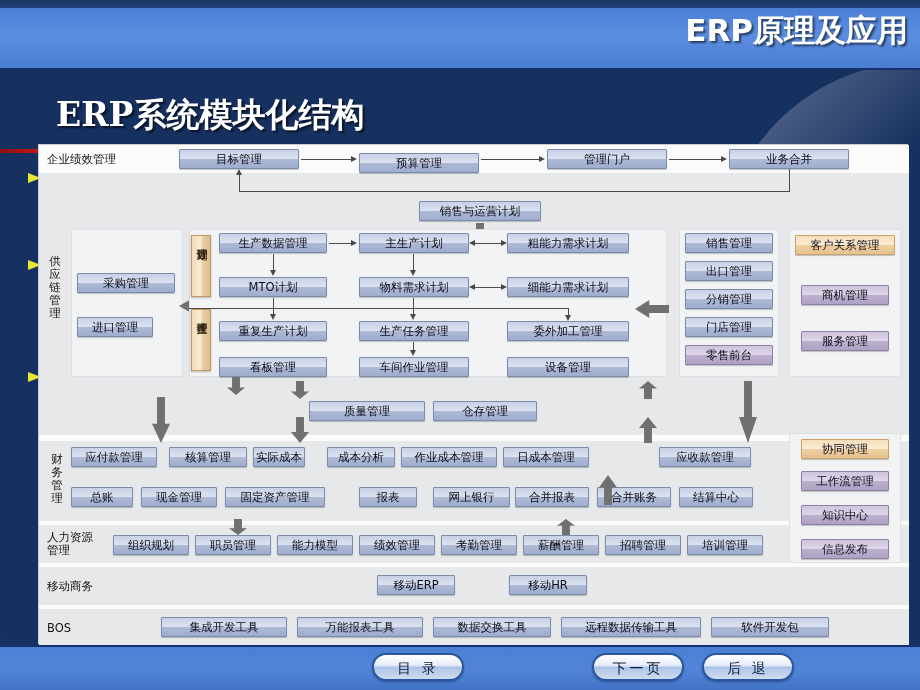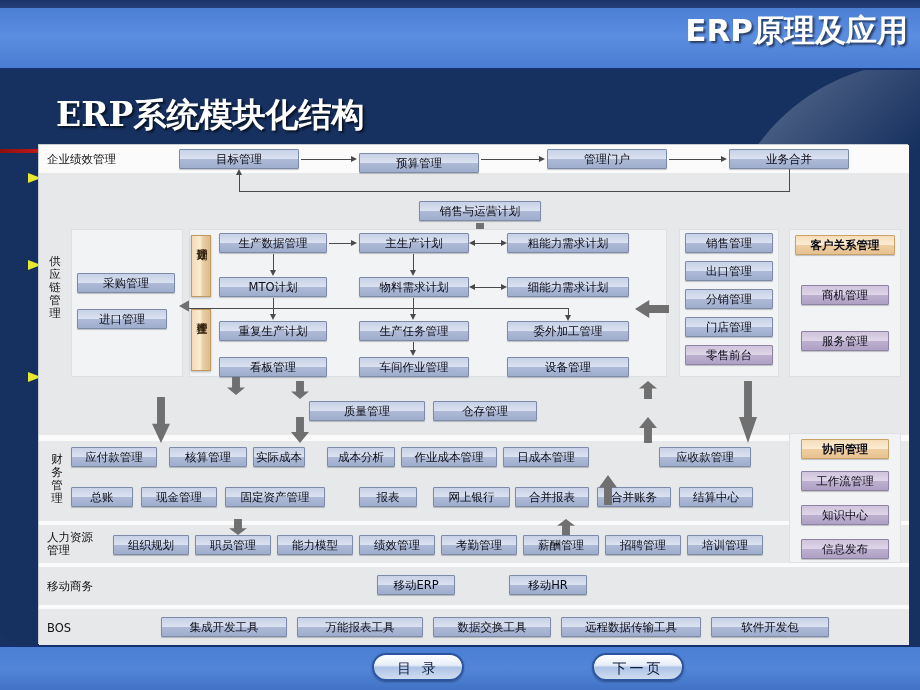--- a/index.html
+++ b/index.html
@@ -102,21 +102,20 @@
     white-space: nowrap; overflow: hidden;
     font-family: "DejaVu Sans", "Liberation Sans", sans-serif;
   }
   .box.purple {
     background: linear-gradient(to bottom, #cfc4dc 0%, #ded6e8 48%, #bdb0cf 50%, #afa1c4 100%);
     border-color: #8e82a5;
   }
   .box.tan {
     background: linear-gradient(to bottom, #f6ddb8 0%, #fbecd4 48%, #efd0a2 50%, #e6c190 100%);
     border-color: #c9a268;
-    font-weight: bold;
   }
   
   .vbox {
     position: absolute; width: 20px; text-align: center;
     font-size: 11px; line-height: 12px; color: #2b1a08;
     background: linear-gradient(to right, #f3dbb6 0%, #fbecd3 45%, #e9cfa4 60%, #dcbc8b 100%);
     border: 1px solid #c09a62;
     box-shadow: 0 1px 2px rgba(0,0,0,.25);
     padding-top: 4px;
     font-family: "DejaVu Sans", "Liberation Sans", sans-serif;
@@ -203,21 +202,21 @@
 
   <div class="box" style="left:380px; top:56px; width:122px">销售与运营计划</div>
   <div class="fat down" style="left:432px; top:78px; height:22px"></div>
 
   <div class="vlabel" style="left:8px; top:110px">
     <span>供应链管理</span>
   </div>
 
   <div class="panel" style="left:32px; top:84px; width:112px; height:148px"></div>
   <div class="box" style="left:38px; top:128px; width:98px">采购管理</div>
-  <div class="box" style="left:38px; top:164px; width:90px">进口管理</div>
+  <div class="box" style="left:38px; top:172px; width:76px">进口管理</div>
   <div class="fat left" style="left:140px; top:152px; width:38px"></div>
 
   <div class="panel" style="left:150px; top:84px; width:478px; height:148px"></div>
 
   <div class="vbox" style="left:152px; top:90px; height:62px">
     <span style="writing-mode:vertical-rl; text-orientation:upright; letter-spacing:0px; margin:0 auto;">计划管理</span>
   </div>
   <div class="vbox" style="left:152px; top:164px; height:62px">
     <span style="writing-mode:vertical-rl; text-orientation:upright; letter-spacing:0px; margin:0 auto;">生产管理</span>
   </div>
@@ -345,13 +344,14 @@
   <div class="box purple" style="left:762px; top:326px; width:88px">工作流管理</div>
   <div class="box purple" style="left:762px; top:360px; width:88px">知识中心</div>
   <div class="box purple" style="left:762px; top:394px; width:88px">信息发布</div>
 
 </div>
 
 <div class="hdr-bottom"></div>
 <div class="navbar">
   <div class="navbtn" style="left:372px; width:92px">目 录</div>
   <div class="navbtn" style="left:592px; width:92px">下一页</div>
+  <div class="navbtn" style="left:702px; width:92px">后 退</div>
 </div>
 
 </body></html>

